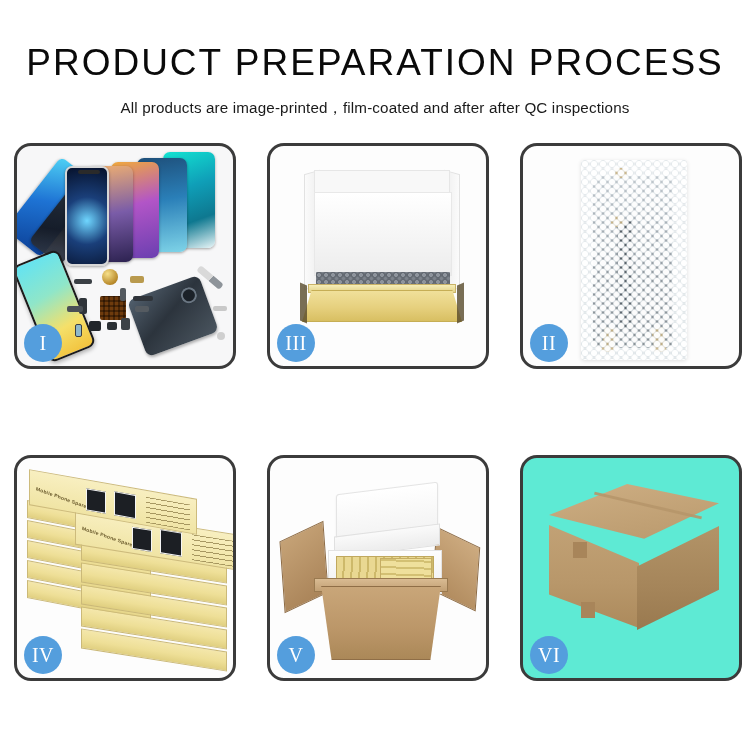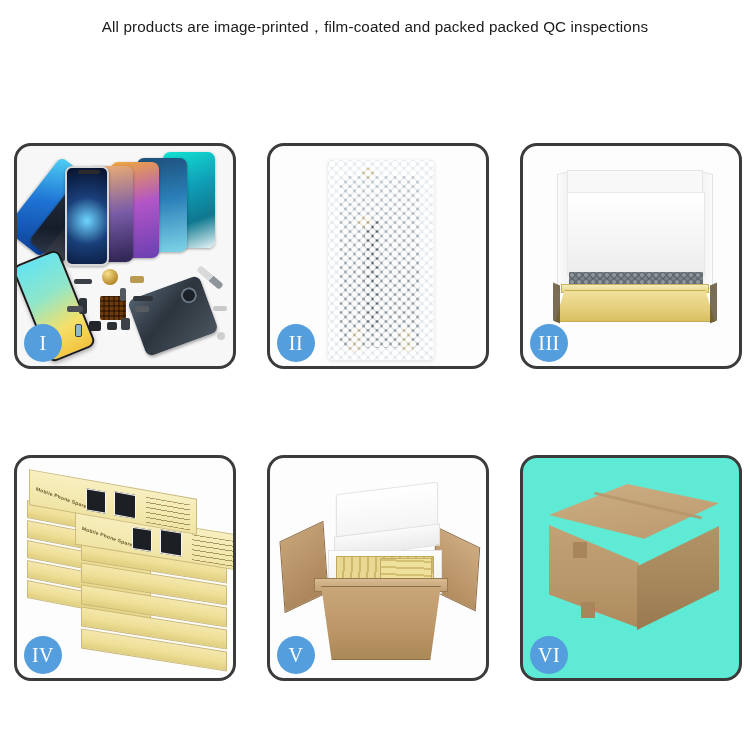--- a/index.html
+++ b/index.html
@@ -288,21 +288,22 @@
     background:#a8855a; }
   .carton6 .tapeB { position:absolute; left:40px; top:118px; width:14px; height:16px;
     background:#a8855a; }
 </style>
 </head>
 <body>
 
 <div class="page">
 
   <div class="header">
-    <div class="subtitle">All products are image-printed，film-coated and packed packed QC inspections</div>
+    <div class="title">PRODUCT PREPARATION PROCESS</div>
+    <div class="subtitle">All products are image-printed，film-coated and after after QC inspections</div>
   </div>
 
   <div class="grid">
 
     <div class="panel p1">
       <div class="panel-inner">
         <div class="fanwrap">
           <div class="ph tilt"></div>
           <div class="ph tilt2"></div>
           <div class="ph f5"></div>
@@ -328,51 +329,51 @@
         <div class="prt h"></div>
         <div class="prt i"></div>
         <div class="prt j"></div>
         <div class="prt k"></div>
         <div class="prt l"></div>
         <div class="prt m"></div>
       </div>
       <div class="badge">I</div>
     </div>
 
-    <div class="panel p2">
-      <div class="panel-inner">
-        <div class="bubblebag">
-          <div class="inner"></div>
-          <div class="flexcable"></div>
-          <div class="tape1"></div>
-          <div class="tape2"></div>
-          <div class="tape3"></div>
-          <div class="tape4"></div>
-          <div class="bubbles2"></div>
-          <div class="bubbles"></div>
-        </div>
-      </div>
-      <div class="badge">II</div>
-    </div>
-
     <div class="panel p3">
       <div class="panel-inner">
         <div class="box3">
           <div class="lidflapL"></div>
           <div class="lidflapR"></div>
           <div class="lidback"></div>
           <div class="foamback"></div>
           <div class="bubblelayer"></div>
           <div class="rim"></div>
           <div class="front"></div>
           <div class="edgeL"></div>
           <div class="edgeR"></div>
         </div>
       </div>
       <div class="badge">III</div>
+    </div>
+
+    <div class="panel p2">
+      <div class="panel-inner">
+        <div class="bubblebag">
+          <div class="inner"></div>
+          <div class="flexcable"></div>
+          <div class="tape1"></div>
+          <div class="tape2"></div>
+          <div class="tape3"></div>
+          <div class="tape4"></div>
+          <div class="bubbles2"></div>
+          <div class="bubbles"></div>
+        </div>
+      </div>
+      <div class="badge">II</div>
     </div>
 
     <div class="panel p4">
       <div class="panel-inner">
         <div class="stack">
           <div class="sbox stk-e"></div>
           <div class="sbox stk-d"></div>
           <div class="sbox stk-c"></div>
           <div class="sbox stk-b"></div>
           <div class="sbox stk-a"></div>

